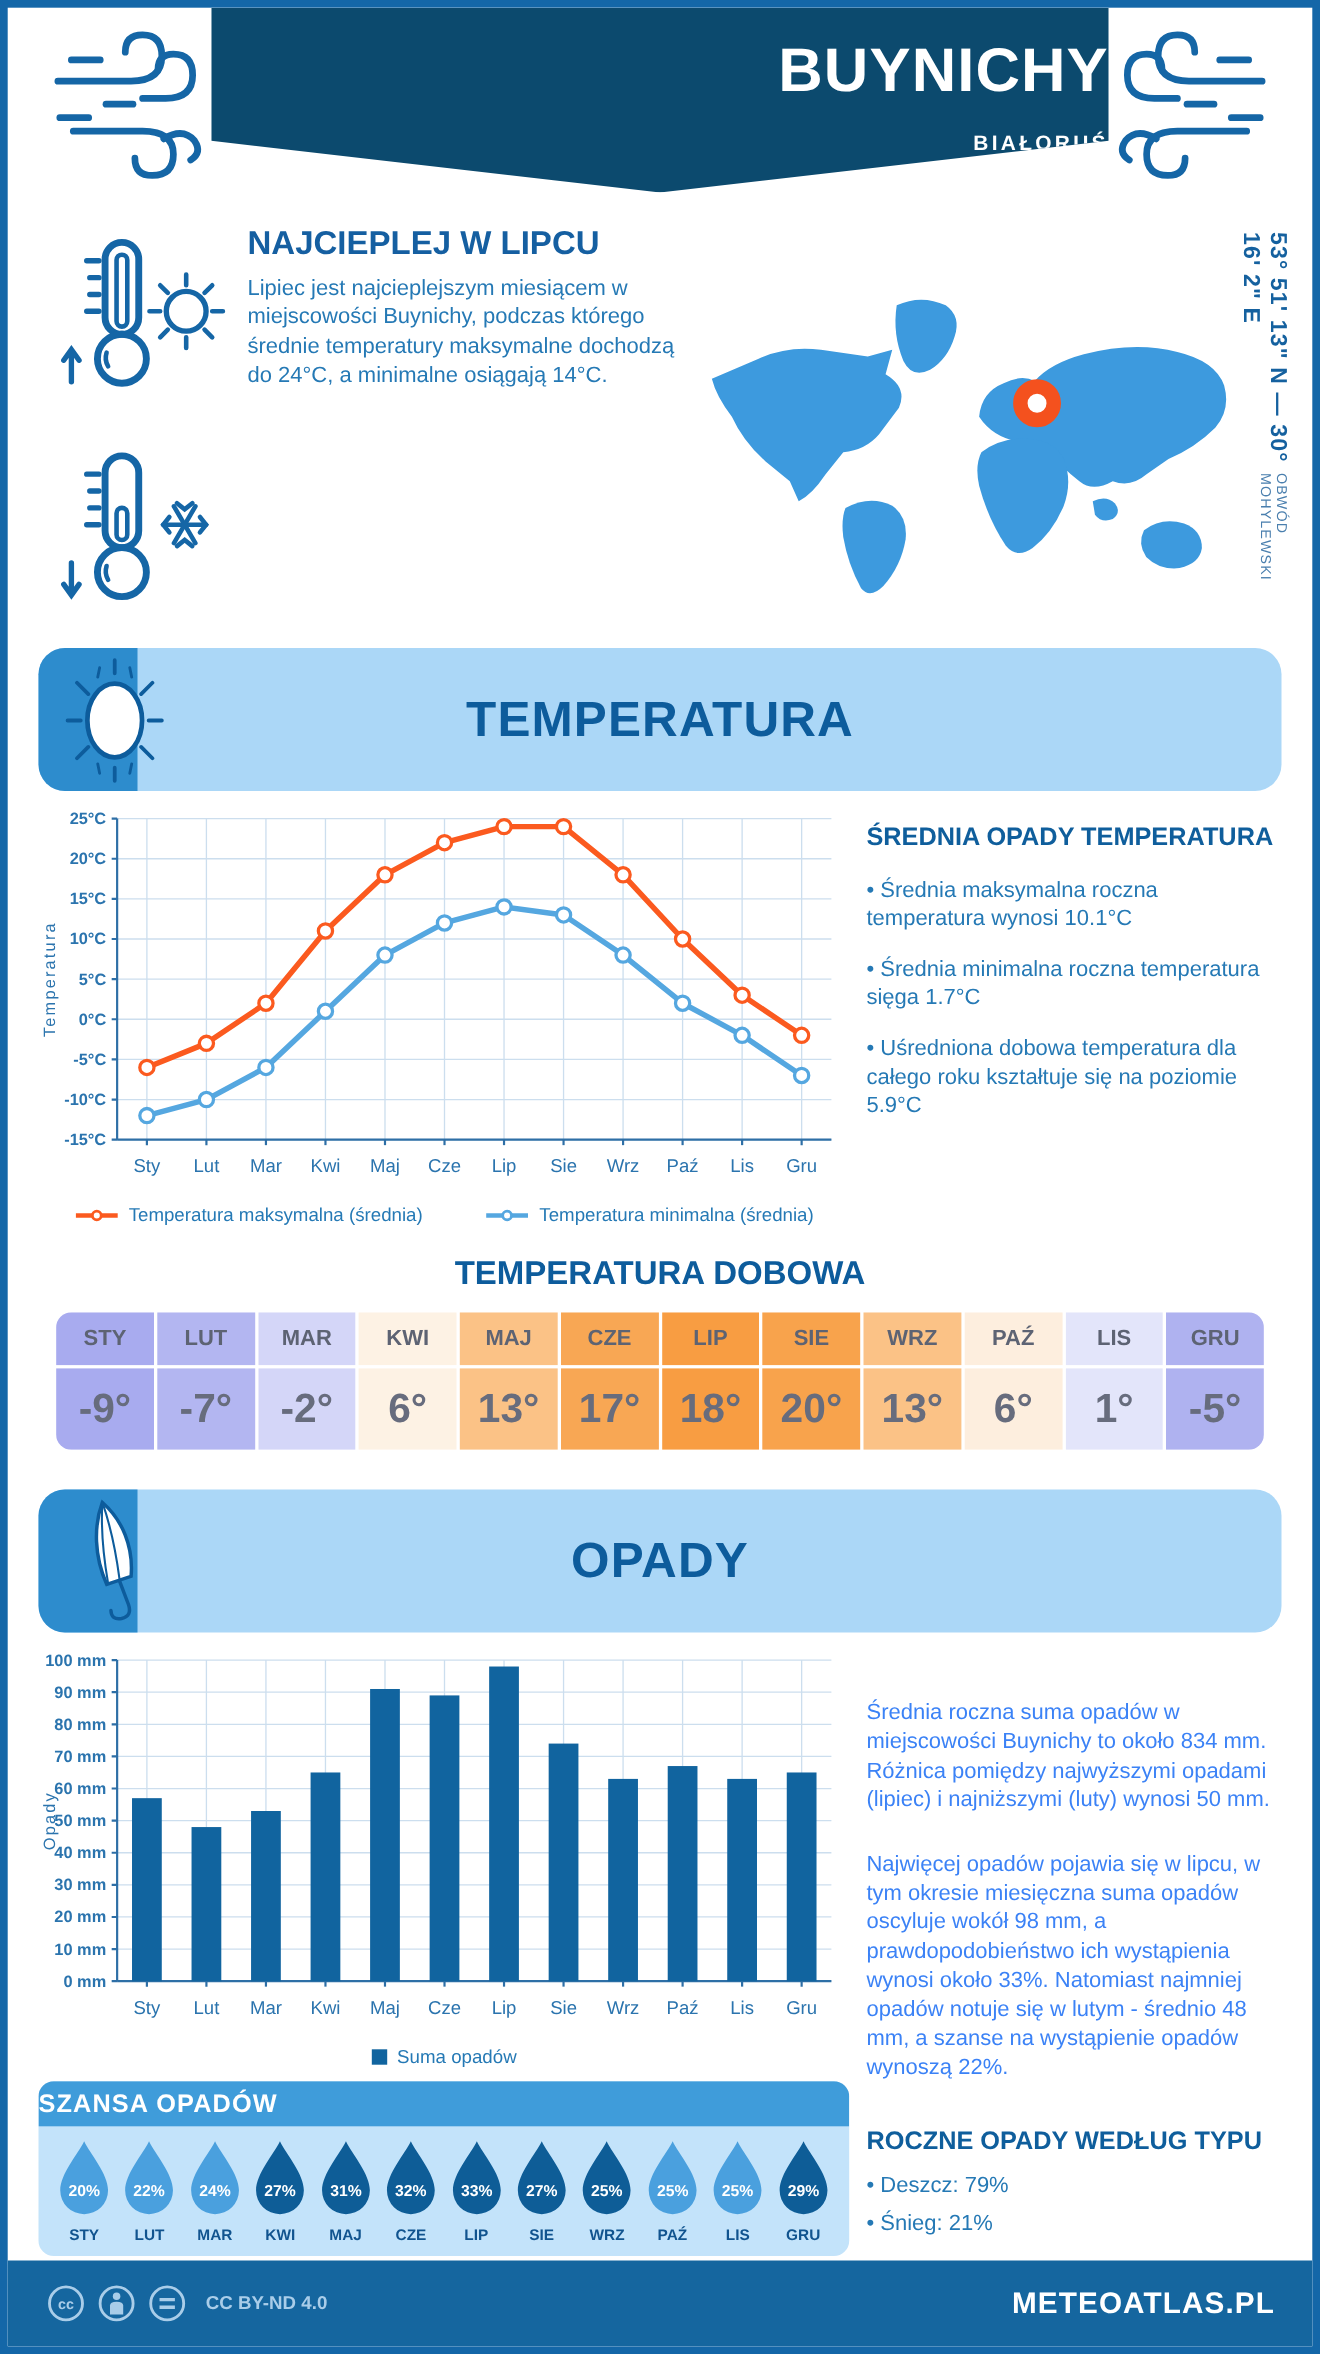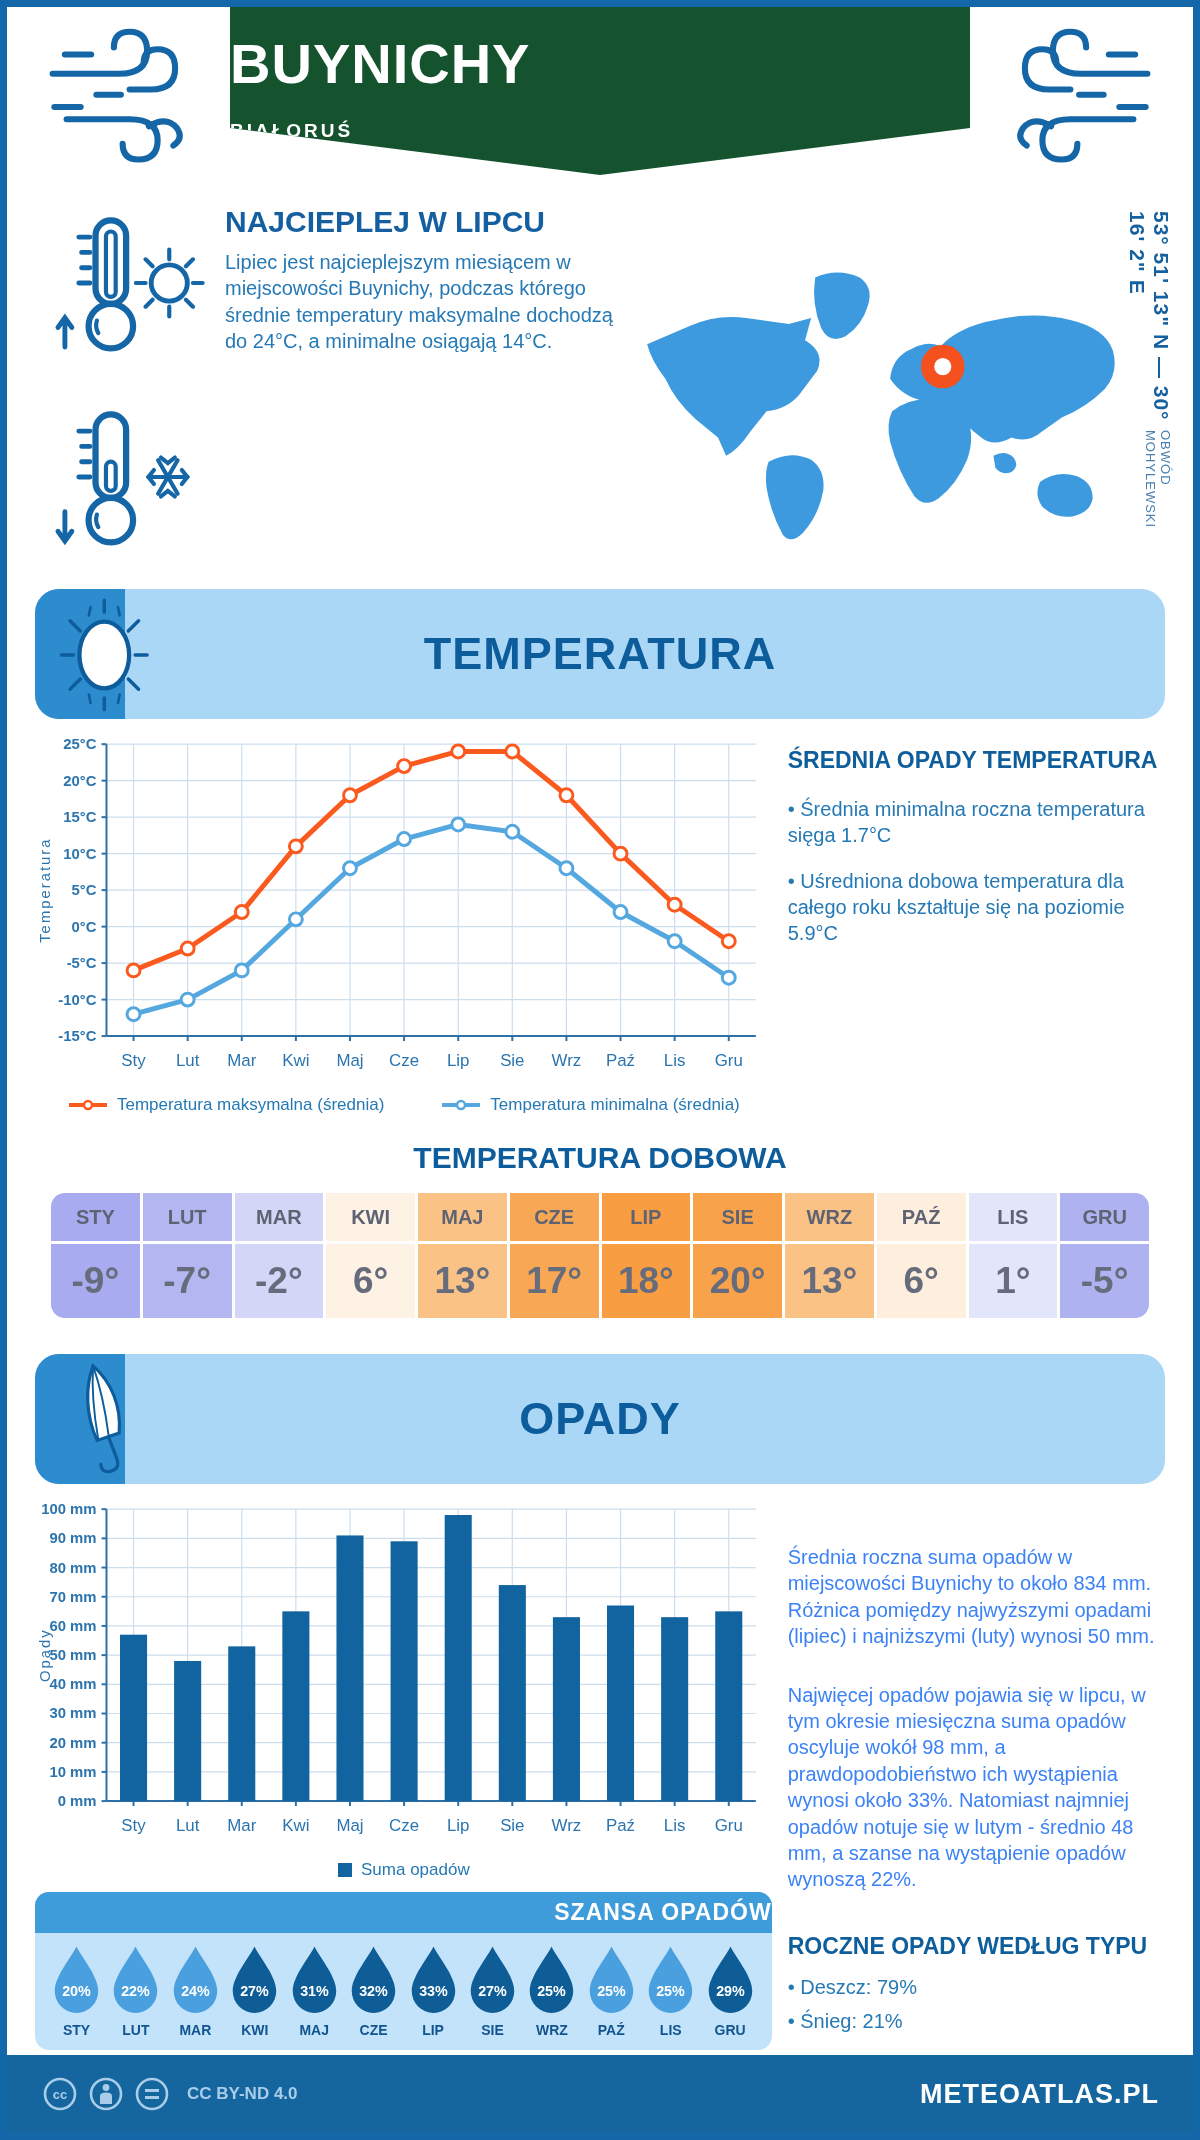--- a/index.html
+++ b/index.html
@@ -2,22 +2,22 @@
 <html><head>
 <meta charset="utf-8">
 <style>
   * { box-sizing: border-box; margin: 0; padding: 0; }
   body { font-family: "Liberation Sans", sans-serif; background:#fff; }
   .page { width:1200px; height:2140px; border:7px solid #1467a8; background:#fff;
           display:flex; flex-direction:column; overflow:hidden; position:relative; }
 
   
   .header { position:relative; height:172px; flex:none; }
-  .banner { width:740px; height:168px; margin:0 auto; background:#14532d; color:#fff;
-            text-align:left; clip-path:polygon(0 0,100% 0,100% 72%,50% 100%,0 72%); }
+  .banner { width:816px; height:168px; margin:0 auto; background:#0c4a6e; color:#fff;
+            text-align:right; clip-path:polygon(0 0,100% 0,100% 72%,50% 100%,0 72%); }
   .banner h1 { font-size:56px; letter-spacing:1px; padding-top:24px; font-weight:bold; }
   .banner .sub { font-size:19px; letter-spacing:3px; margin-top:24px; font-weight:bold; }
   .wind { position:absolute; top:16px; }
   .wind.left { left:38px; }
   .wind.right { right:38px; transform:scaleX(-1); }
 
   
   .intro { display:flex; margin:14px 20px 0 44px; flex:none; }
   .intro-left { width:600px; }
   .fact { display:flex; margin-bottom:14px; }
@@ -59,21 +59,21 @@
   .daily-table { margin:0 44px; display:grid; grid-template-columns:repeat(12,1fr); gap:3px;
                  border-radius:14px; overflow:hidden; flex:none; }
   .daily-table .hcell { height:48px; display:flex; align-items:center; justify-content:center;
                         font-size:20px; font-weight:bold; color:#5d6373; }
   .daily-table .vcell { height:74px; display:flex; align-items:center; justify-content:center;
                         font-size:37px; font-weight:bold; color:#676c7d; }
 
   
   .chance-panel { margin-top:12px; background:#c3e3fa; border-radius:14px; overflow:hidden; }
   .chance-head { background:#3f9cda; color:#fff; font-size:23px; font-weight:bold;
-                 text-align:right; padding:7px 0; letter-spacing:1px; }
+                 text-align:left; padding:7px 0; letter-spacing:1px; }
   .drops { display:flex; justify-content:space-between; padding:12px 14px 12px; }
   .drop-col { width:55px; text-align:center; } 
   .drop-col .mon { font-size:14px; font-weight:bold; color:#11548f; margin-top:3px; }
 
   
   .footer { margin-top:auto; height:78px; background:#15669f; display:flex; align-items:center;
             padding:0 34px; flex:none; }
   .cc-group { display:flex; align-items:center; gap:8px; }
   .cc-label { color:#a9cde9; font-size:17px; font-weight:bold; margin-left:8px; }
   .brand { margin-left:auto; color:#fff; font-size:27px; font-weight:bold; letter-spacing:1px; }
@@ -289,20 +289,21 @@
             <svg width="42" height="12">
               <line x1="2" y1="6" x2="40" y2="6" stroke="#55a7e0" stroke-width="4"></line>
               <circle cx="21" cy="6" r="4" fill="#fff" stroke="#55a7e0" stroke-width="2.5"></circle>
             </svg>
             <span>Temperatura minimalna (średnia)</span>
           </div>
         </div>
     </div>
     <div class="aside">
       <h3>ŚREDNIA OPADY TEMPERATURA</h3>
+      <div class="bullet">Średnia maksymalna roczna temperatura wynosi 10.1°C</div>
       <div class="bullet">Średnia minimalna roczna temperatura sięga 1.7°C</div>
       <div class="bullet">Uśredniona dobowa temperatura dla całego roku kształtuje się na poziomie 5.9°C</div>
     </div>
   </div>
 
   <div class="daily-title">TEMPERATURA DOBOWA</div>
   <div class="daily-table">
       <div class="hcell" style="background:#a8abef">STY</div>
       <div class="hcell" style="background:#b3b6f1">LUT</div>
       <div class="hcell" style="background:#d4d6f8">MAR</div>

